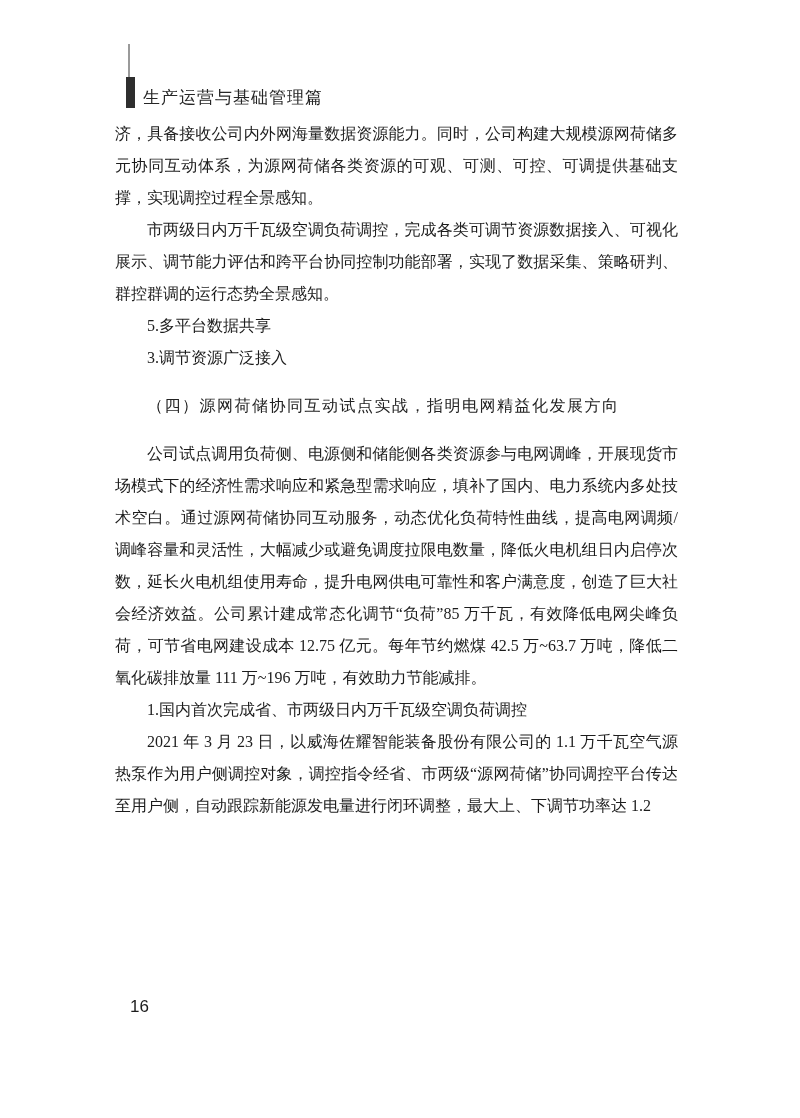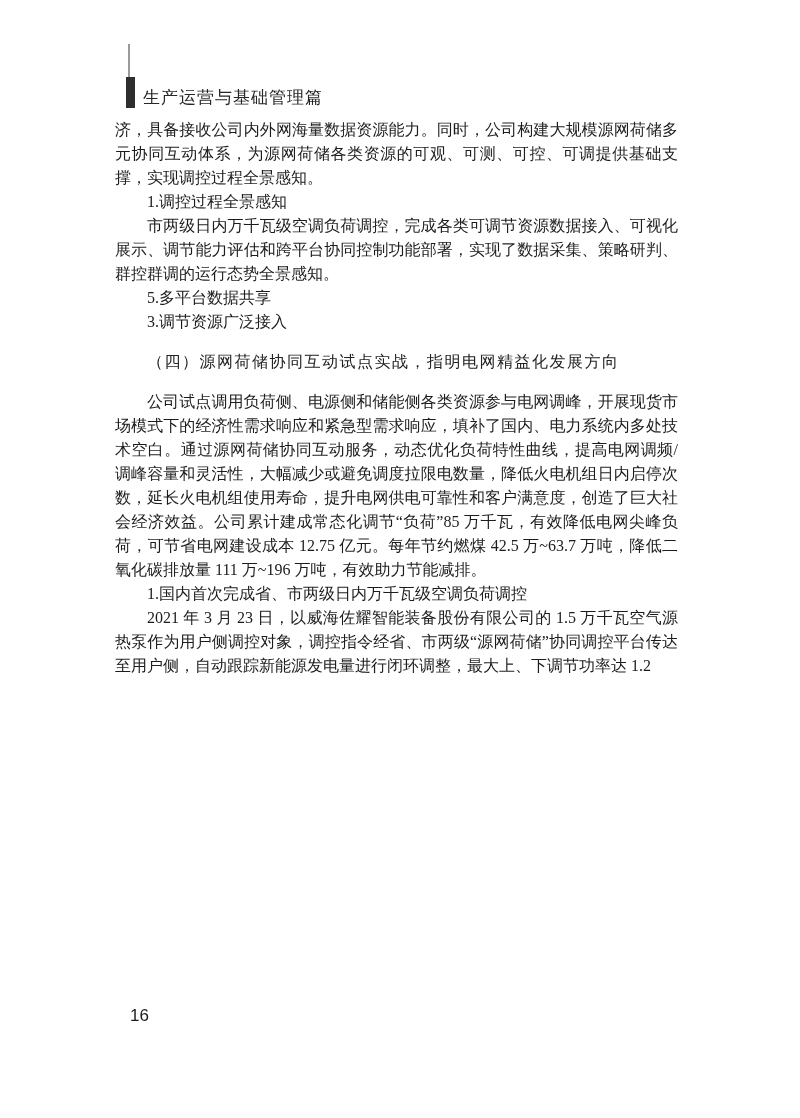--- a/index.html
+++ b/index.html
@@ -43,21 +43,21 @@
     color: #262626;
     letter-spacing: 1px;
     white-space: nowrap;
   }
   .body-text {
     position: absolute;
     left: 115px;
     top: 118px;
     width: 563px;
     font-size: 16px;
-    line-height: 24px;
+    line-height: 32px;
     text-align: justify;
     text-justify: inter-ideograph;
   }
   .body-text p {
     margin: 0;
     padding: 0;
     text-indent: 2em;
   }
   .body-text p.no-indent {
     text-indent: 0;
@@ -67,39 +67,37 @@
     margin: 16px 0 16px 0;
     color: #222222;
   }
   .page-number {
     position: absolute;
     left: 130px;
     top: 997px;
     font-family: "Liberation Sans", "DejaVu Sans", sans-serif;
     font-size: 17px;
     color: #1c1c1c;
-    margin-top: 9px;
   }
 </style>
 </head>
 <body>
 
 <div class="page">
 
   <div class="header-thin-line"></div>
   <div class="header-bar"></div>
   <div class="running-header">生产运营与基础管理篇</div>
 
   <div class="body-text">
     <p class="no-indent">济，具备接收公司内外网海量数据资源能力。同时，公司构建大规模源网荷储多元协同互动体系，为源网荷储各类资源的可观、可测、可控、可调提供基础支撑，实现调控过程全景感知。</p>
-    <p class="numbered-heading">1.调控过程全景感知</p>
     <p>市两级日内万千瓦级空调负荷调控，完成各类可调节资源数据接入、可视化展示、调节能力评估和跨平台协同控制功能部署，实现了数据采集、策略研判、群控群调的运行态势全景感知。</p>
     <p class="numbered-heading">5.多平台数据共享</p>
     <p class="numbered-heading">3.调节资源广泛接入</p>
     <p class="section-heading">（四）源网荷储协同互动试点实战，指明电网精益化发展方向</p>
     <p>公司试点调用负荷侧、电源侧和储能侧各类资源参与电网调峰，开展现货市场模式下的经济性需求响应和紧急型需求响应，填补了国内、电力系统内多处技术空白。通过源网荷储协同互动服务，动态优化负荷特性曲线，提高电网调频/调峰容量和灵活性，大幅减少或避免调度拉限电数量，降低火电机组日内启停次数，延长火电机组使用寿命，提升电网供电可靠性和客户满意度，创造了巨大社会经济效益。公司累计建成常态化调节“负荷”85 万千瓦，有效降低电网尖峰负荷，可节省电网建设成本 12.75 亿元。每年节约燃煤 42.5 万~63.7 万吨，降低二氧化碳排放量 111 万~196 万吨，有效助力节能减排。</p>
     <p class="numbered-heading">1.国内首次完成省、市两级日内万千瓦级空调负荷调控</p>
-    <p>2021 年 3 月 23 日，以威海佐耀智能装备股份有限公司的 1.5 万千瓦空气源热泵作为用户侧调控对象，调控指令经省、市两级“源网荷储”协同调控平台传达至用户侧，自动跟踪新能源发电量进行闭环调整，最大上、下调节功率达 1.2</p>
+    <p>2021 年 3 月 23 日，以威海佐耀智能装备股份有限公司的 1.1 万千瓦空气源热泵作为用户侧调控对象，调控指令经省、市两级“源网荷储”协同调控平台传达至用户侧，自动跟踪新能源发电量进行闭环调整，最大上、下调节功率达 1.2</p>
   </div>
 
   <div class="page-number">16</div>
 
 </div>
 
 </body></html>

